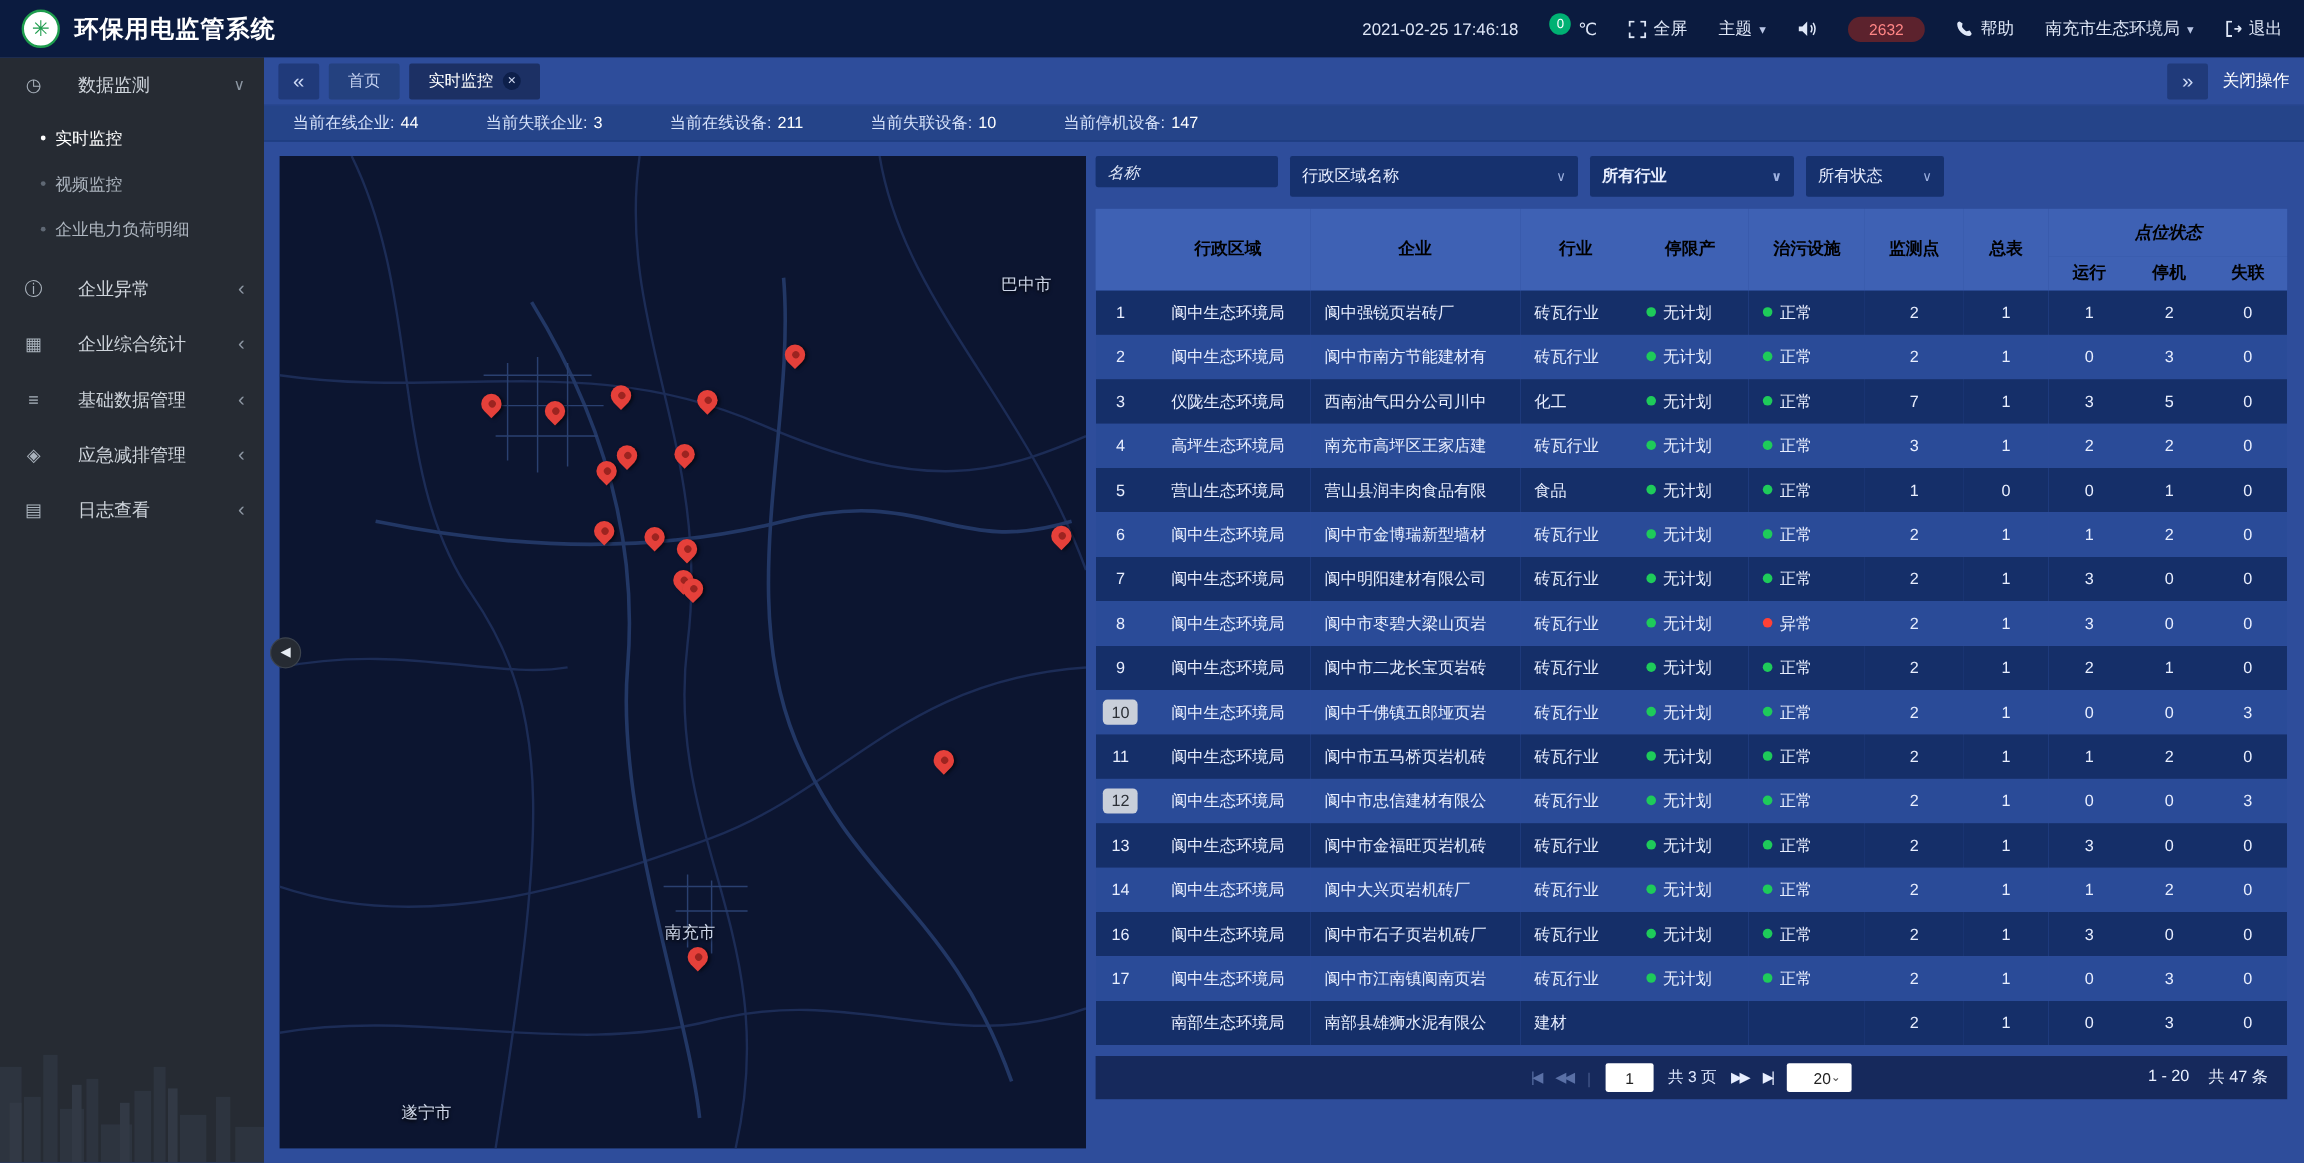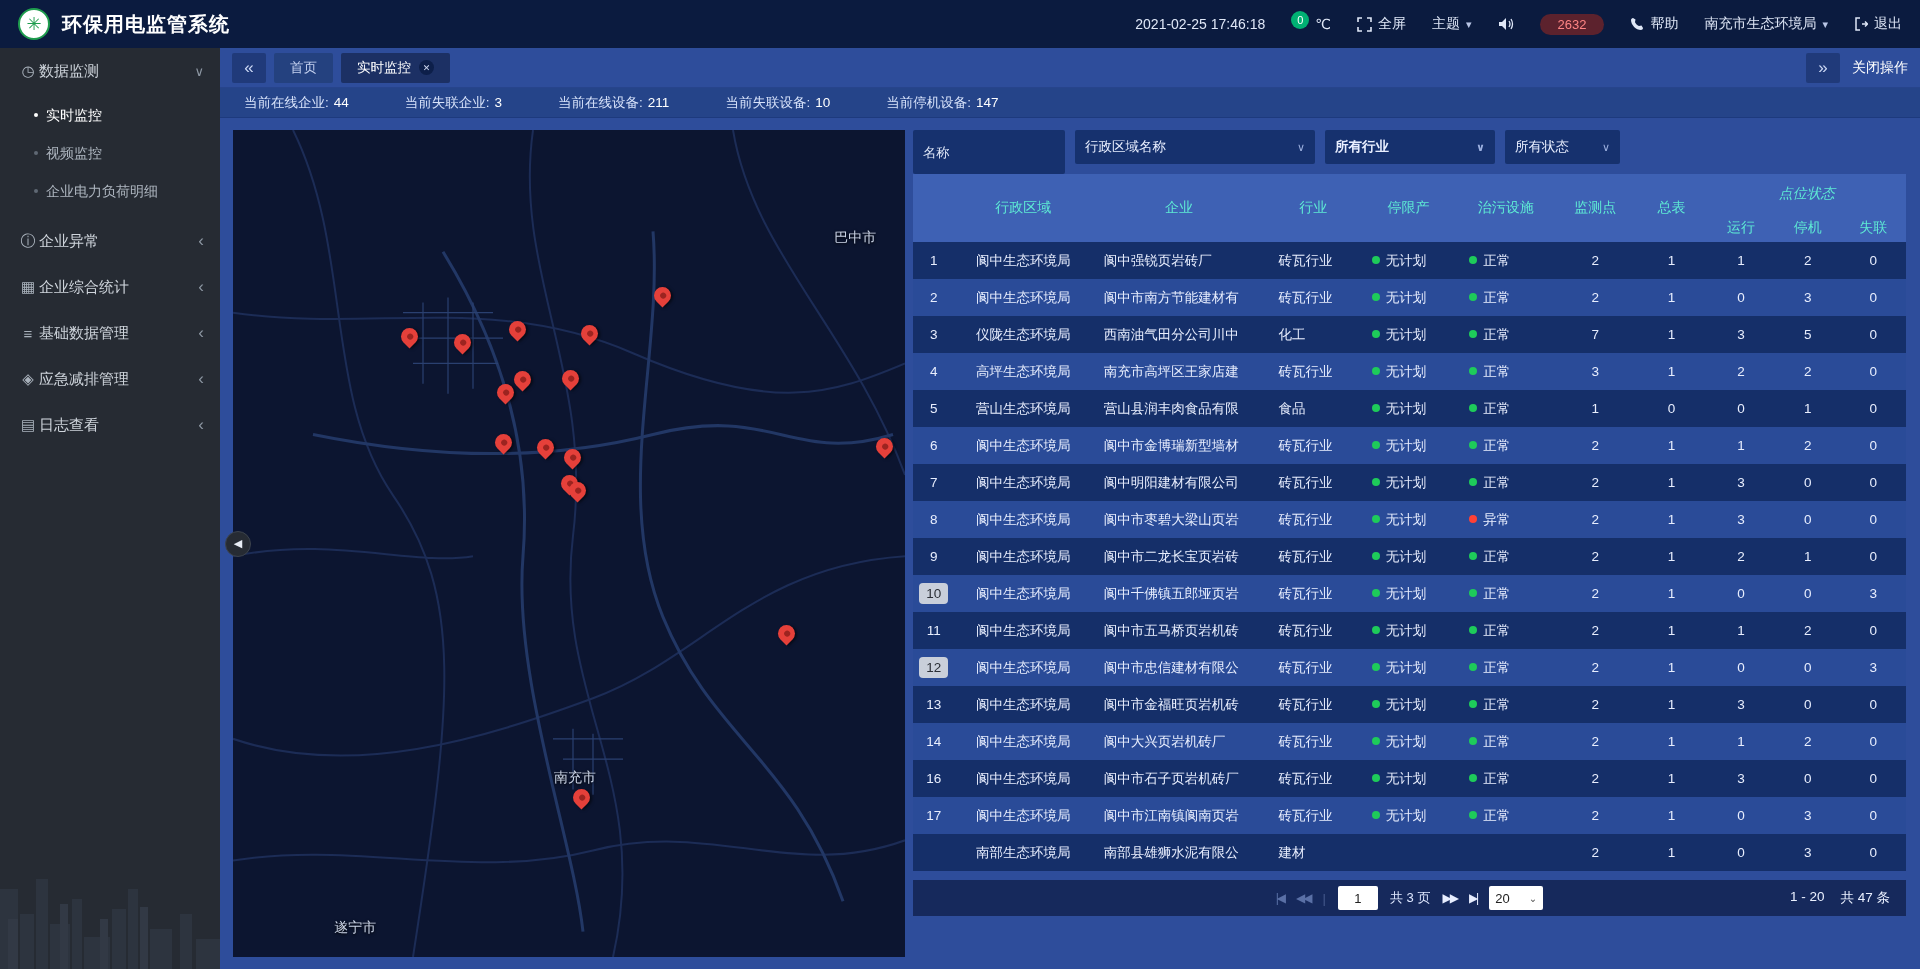--- a/index.html
+++ b/index.html
@@ -17,21 +17,21 @@
   .hright{margin-left:auto;display:flex;align-items:center;gap:26px;font-size:14px;color:#dfe7f7;}
   .hitem{display:flex;align-items:center;gap:6px;white-space:nowrap;}
   .tcirc{width:18px;height:18px;border-radius:50%;background:#00b173;color:#fff;font-size:11px;
     display:flex;align-items:center;justify-content:center;margin-top:-8px;}
   .alarm{background:#5c222d;color:#ff8585;padding:3px 18px;border-radius:11px;font-size:13px;}
   .chevch{font-size:11px;color:#b9c6e6;}
 
   
   .bodyrow{flex:1;display:flex;min-height:0;}
   .sidebar{width:220px;flex:none;background:#262b33;position:relative;overflow:hidden;color:#cfd5dc;}
-  .sec{height:46px;display:flex;align-items:center;gap:1px;padding:0 16px 0 18px;font-size:15px;cursor:pointer;}
+  .sec{height:46px;display:flex;align-items:center;gap:27px;padding:0 16px 0 18px;font-size:15px;cursor:pointer;}
   .ic{width:20px;text-align:center;font-size:15px;color:#a9b2bc;}
   .chev{margin-left:auto;color:#8d97a3;font-size:13px;}
   .chev.down::before{content:"∨";}
   .chev.left::before{content:"‹";font-size:17px;}
   .sub{padding:2px 0 8px 0;}
   .subitem{height:38px;line-height:38px;padding-left:46px;font-size:14px;color:#aeb6c0;position:relative;cursor:pointer;}
   .subitem::before{content:"";position:absolute;left:34px;top:17px;width:4px;height:4px;border-radius:50%;background:#5f6874;}
   .subitem.active{color:#ffffff;}
   .subitem.active::before{background:#fff;}
   .skyline{position:absolute;bottom:0;left:0;width:100%;opacity:.55;}
@@ -76,32 +76,32 @@
     text-shadow:0 1px 3px #000;white-space:nowrap;}
   .pin{position:absolute;width:20px;height:26px;transform:translate(-50%,-92%);cursor:pointer;}
   .pin i{position:absolute;left:1px;top:1px;width:17px;height:17px;background:#e5403a;
     border-radius:50% 50% 50% 0;transform:rotate(-45deg);box-shadow:1px 2px 3px rgba(0,0,0,.55);}
   .pin i::after{content:"";position:absolute;left:5.5px;top:5.5px;width:6px;height:6px;
     border-radius:50%;background:#9c2420;}
 
   
   .panel{flex:1;display:flex;flex-direction:column;min-width:0;}
   .filters{display:flex;gap:10px;height:34px;flex:none;margin-bottom:10px;font-size:13.5px;}
-  .finput{background:#16316e;color:#0ea5e9;border:none;border-radius:2px;padding:0 10px;height:44px;outline:none;}
+  .finput{background:#16316e;color:#0ea5e9;border:none;border-radius:2px;padding:0 10px;height:26px;outline:none;font-style:italic;}
   .finput::placeholder{color:#dfe7f7;opacity:1;}
   .fsel{background:#16316e;color:#e9efff;border-radius:2px;height:34px;display:flex;align-items:center;
     justify-content:space-between;padding:0 10px;cursor:pointer;}
   .fsel .car{color:#9db1e0;font-size:11px;margin-left:10px;}
   .w-name{width:152px;}.w-region{width:240px;}.w-industry{width:170px;font-weight:bold;}.w-status{width:115px;}
 
   table{width:100%;table-layout:fixed;border-collapse:collapse;}
   col.c-num{width:4.2%;}col.c-region{width:13.8%;}col.c-company{width:17.6%;}col.c-industry{width:9.4%;}
   col.c-stop{width:9.8%;}col.c-fac{width:9.8%;}col.c-points{width:8.2%;}col.c-meters{width:7.2%;}
   col.c-run{width:6.8%;}col.c-down{width:6.6%;}col.c-lost{width:6.6%;}
-  thead th{background:#3e61b4;color:#5eead4;font-size:14px;font-weight:normal;}
+  thead th{background:#3e61b4;color:#000000;font-size:14px;font-weight:bold;}
   .hr1 th{height:40px;}
   .hr2 th{height:28px;font-size:14px;}
   th.grp{font-style:italic;}
   .rowsclip{flex:none;height:638px;overflow:hidden;}
   tbody td{height:37px;font-size:13.5px;color:#e8eefe;text-align:center;vertical-align:middle;
     white-space:nowrap;overflow:hidden;}
   tbody tr:nth-child(odd){background:#152f69;}
   tbody tr:nth-child(even){background:#2a4b98;}
   td.l{text-align:left;padding-left:12px;}
   .dot{display:inline-block;width:8px;height:8px;border-radius:50%;margin-right:6px;vertical-align:1px;}
@@ -118,21 +118,21 @@
   .pgi.dis{color:#5a70a6;cursor:default;}
   .pgi.en{color:#e8eeff;}
   [data-name="first-page-icon"]::before{content:"|◀";}
   [data-name="prev-page-icon"]::before{content:"◀◀";}
   [data-name="next-page-icon"]::before{content:"▶▶";}
   [data-name="last-page-icon"]::before{content:"▶|";}
   .pgsep{color:#45598c;letter-spacing:0;}
   .pginput{width:40px;height:24px;background:#fff;color:#222;border:none;border-radius:2px;
     text-align:center;font-size:13px;outline:none;}
   .sizesel{width:54px;height:24px;background:#fff;color:#222;border-radius:2px;display:flex;
-    align-items:center;justify-content:space-between;padding:0 6px;font-size:13px;cursor:pointer;letter-spacing:0;}
+    align-items:center;justify-content:space-between;padding:0 22px;font-size:13px;cursor:pointer;letter-spacing:0;}
   .sizesel .car{font-size:10px;color:#555;}
   .pginfo{position:absolute;right:16px;color:#eaf0ff;font-size:13.5px;display:flex;gap:16px;}
 </style>
 </head>
 <body>
 
 <div class="app" data-name="app-window">
 
   <div class="header" data-name="top-header">
     <span class="logo" data-name="app-logo"></span>

